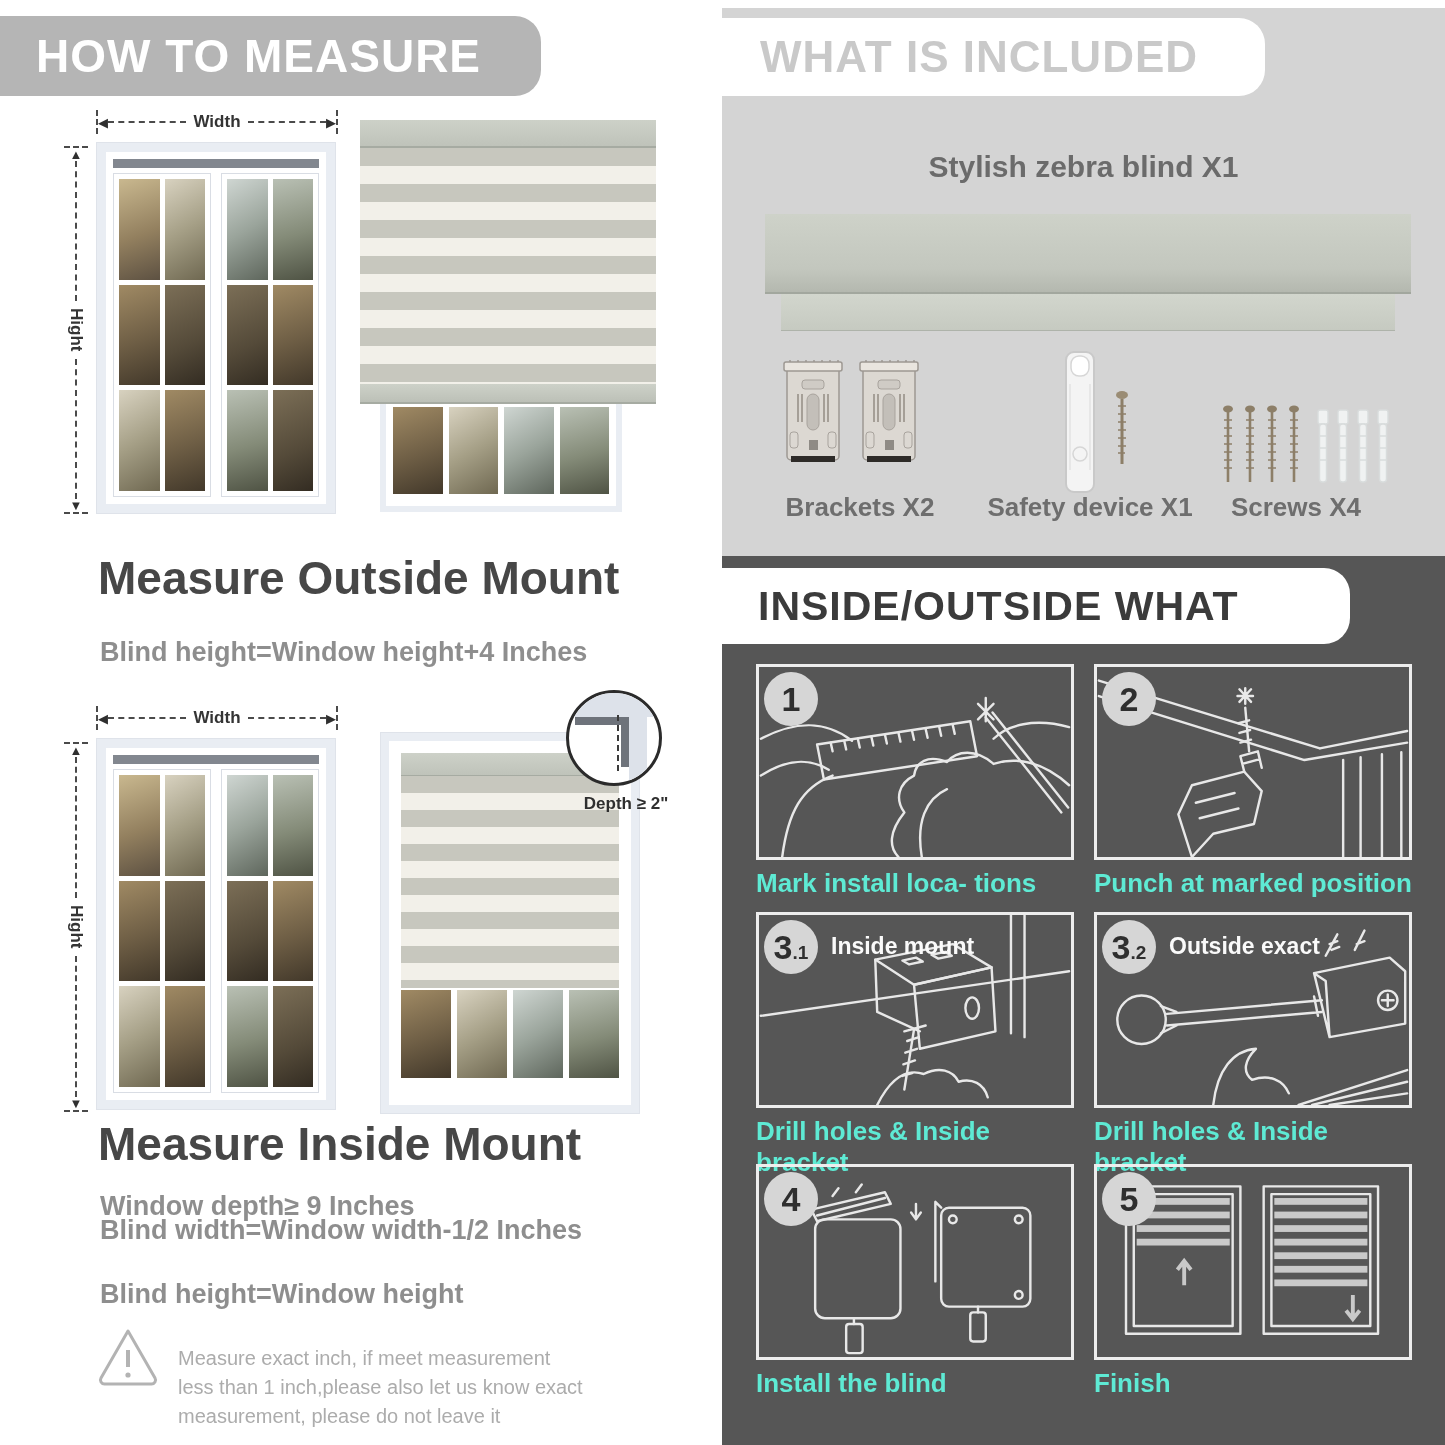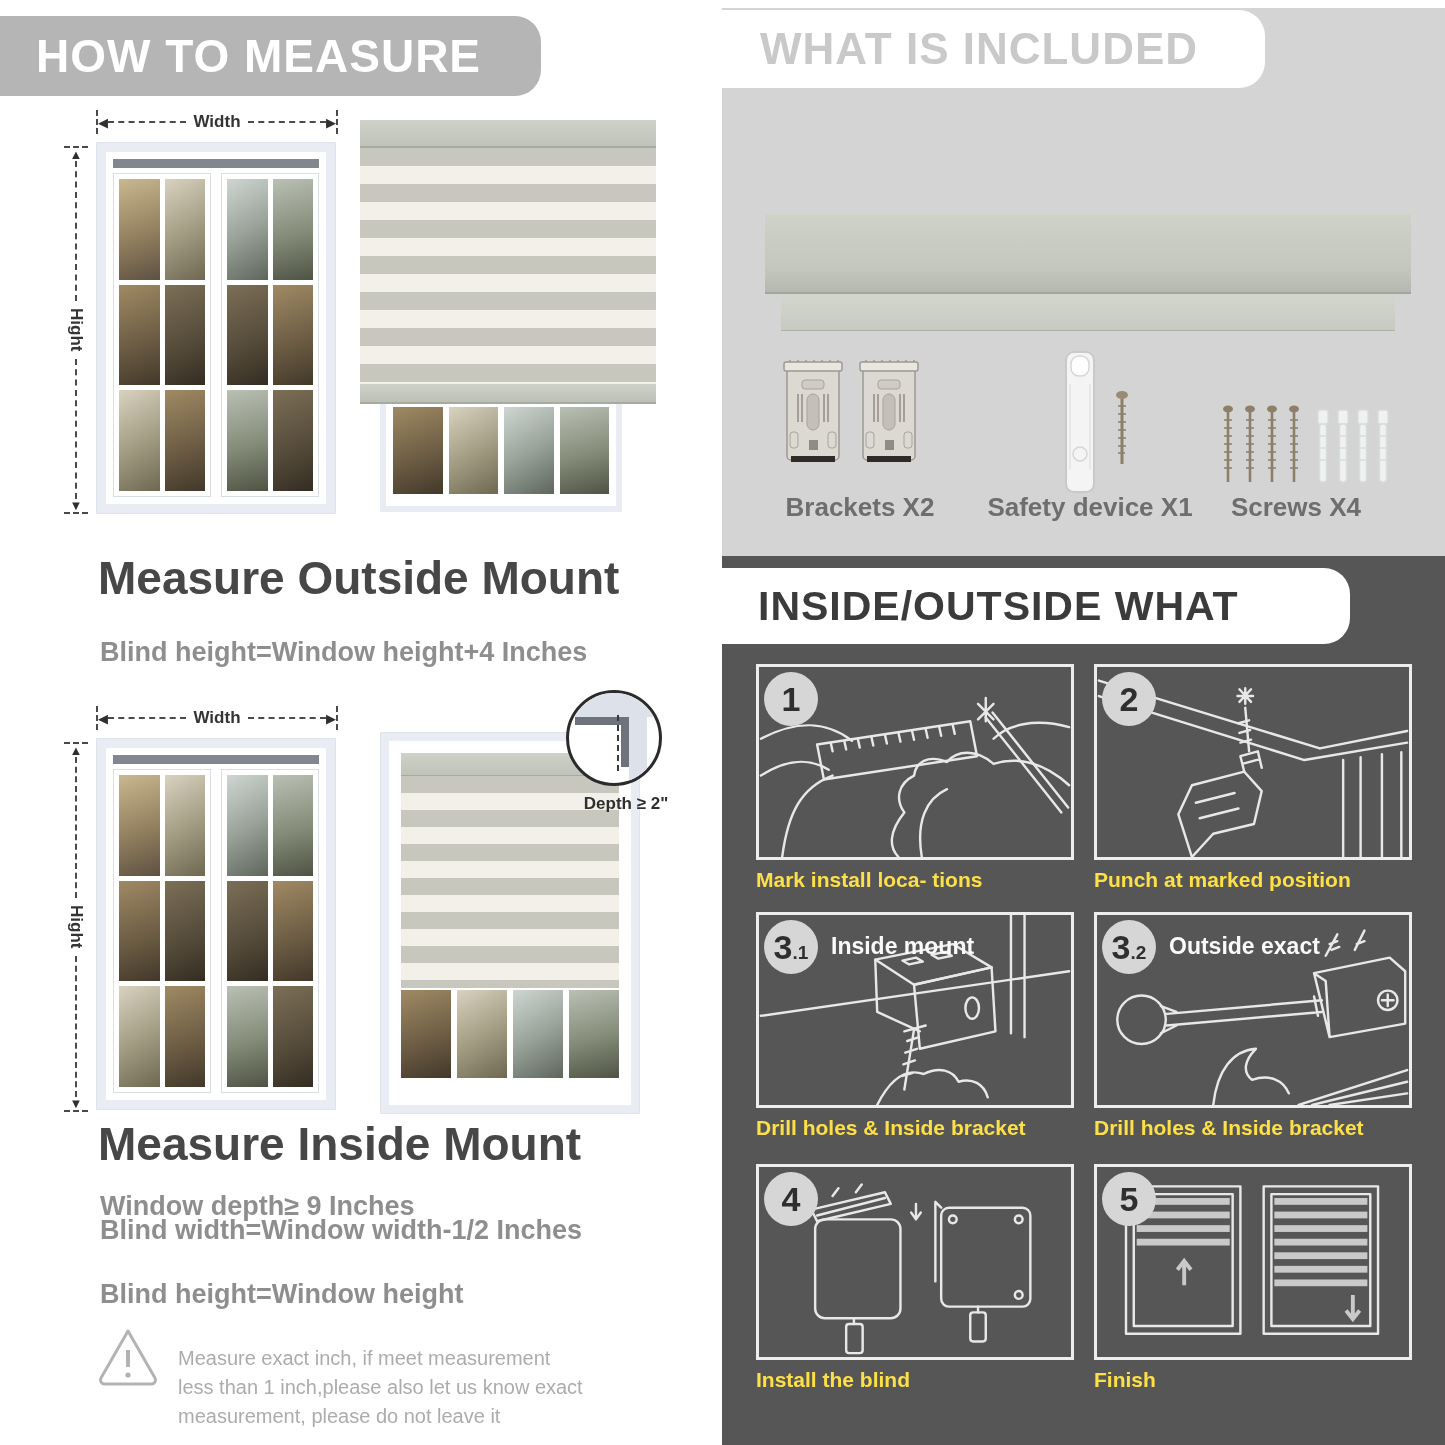--- a/index.html
+++ b/index.html
@@ -4,21 +4,21 @@
 <style>
   html,body{margin:0;padding:0;background:#fff;}
   .page{position:relative;width:1445px;height:1445px;background:#ffffff;
         font-family:"Liberation Sans",sans-serif;overflow:hidden;margin-top:8px;}
 
   
   .banner{position:absolute;display:flex;align-items:center;
           border-radius:0 26px 26px 0;font-weight:bold;letter-spacing:1px;}
   .banner-left{left:0;top:8px;width:505px;height:80px;background:#b5b5b5;
                color:#ffffff;font-size:46px;padding-left:36px;}
-  .banner-included{left:0;top:2px;width:505px;height:78px;background:#ffffff;
+  .banner-included{left:0;top:10px;width:505px;height:78px;background:#ffffff;
                color:#c9c9c9;font-size:44px;padding-left:38px;}
   .banner-mount{left:0;top:12px;width:592px;height:76px;background:#ffffff;
                color:#3b3b3b;font-size:41px;padding-left:36px;}
 
   
   .sec-title{position:absolute;font-size:46px;font-weight:bold;color:#474747;}
   .sec-line{position:absolute;font-size:27px;font-weight:bold;color:#8e8e8e;}
   .t-outside{left:98px;top:505px;}
   .l-out1{left:100px;top:558px;} .l-out2{left:100px;top:602px;}
   .t-inside{left:98px;top:1071px;}
@@ -118,21 +118,21 @@
   
   .right-bottom{position:absolute;left:722px;top:548px;width:723px;height:897px;background:#565656;}
   .panel{position:absolute;width:318px;height:196px;border:3px solid #ededed;box-sizing:border-box;}
   .c1{left:34px;} .c2{left:372px;}
   .r1{top:108px;} .r2{top:356px;} .r3{top:608px;}
   .badge{position:absolute;left:5px;top:5px;width:54px;height:54px;border-radius:50%;
          background:#d6d6d6;color:#2f2f2f;display:flex;align-items:center;justify-content:center;}
   .badge b{font-size:34px;font-weight:bold;}
   .badge small{font-size:19px;font-weight:bold;margin-top:12px;}
   .step-title{position:absolute;left:72px;top:18px;font-size:23px;font-weight:bold;color:#fafafa;}
-  .step-caption{position:absolute;width:330px;font-size:21px;font-weight:bold;color:#fde047;}
+  .step-caption{position:absolute;width:330px;font-size:26px;font-weight:bold;color:#5eead4;}
   .cap1{top:312px;} .cap2{top:560px;} .cap3{top:812px;}
   .panel svg{position:absolute;left:0;top:0;width:100%;height:100%;}
   .sketch{stroke:#e8e8e8;stroke-width:2.5;fill:none;stroke-linecap:round;stroke-linejoin:round;}
 </style>
 </head>
 <body>
 
 <div class="page">
 
   <div class="banner banner-left">
@@ -275,20 +275,21 @@
     <path d="M32,5 L59,52 a4,4 0 0 1 -3.5,6 L8.5,58 a4,4 0 0 1 -3.5,-6 Z" fill="none" stroke="#b3b3b3" stroke-width="3" stroke-linejoin="round"></path>
     <line x1="32" y1="24" x2="32" y2="41" stroke="#b3b3b3" stroke-width="4"></line>
     <circle cx="32" cy="49" r="2.6" fill="#b3b3b3"></circle>
   </svg>
   <p class="warning-text">Measure exact inch, if meet measurement less than 1 inch,please also let us know exact measurement, please do not leave it</p>
 
   <div class="right-top">
     <div class="banner banner-included">
       <span>WHAT IS INCLUDED</span>
     </div>
+    <div class="blind-label">Stylish zebra blind X1</div>
     <div class="cassette-big"></div>
     <div class="cassette-big2"></div>
 
     <div class="hw hw-brackets">
       <svg width="62" height="110" viewBox="0 0 62 110">
         <rect x="5" y="8" width="52" height="94" rx="4" fill="#dcd8d2" stroke="#9d9892" stroke-width="1.5"></rect>
         <rect x="2" y="4" width="58" height="9" rx="2" fill="#e9e5df" stroke="#9d9892" stroke-width="1.5"></rect>
         <path d="M8,4 v-2 M16,4 v-2 M24,4 v-2 M32,4 v-2 M40,4 v-2 M48,4 v-2 M56,4 v-2" stroke="#9d9892" stroke-width="1.5"></path>
         <rect x="20" y="22" width="22" height="9" rx="3" fill="#cfcbc5" stroke="#a8a39d"></rect>
         <rect x="25" y="36" width="12" height="36" rx="6" fill="#c3bfb9" stroke="#a8a39d"></rect>

